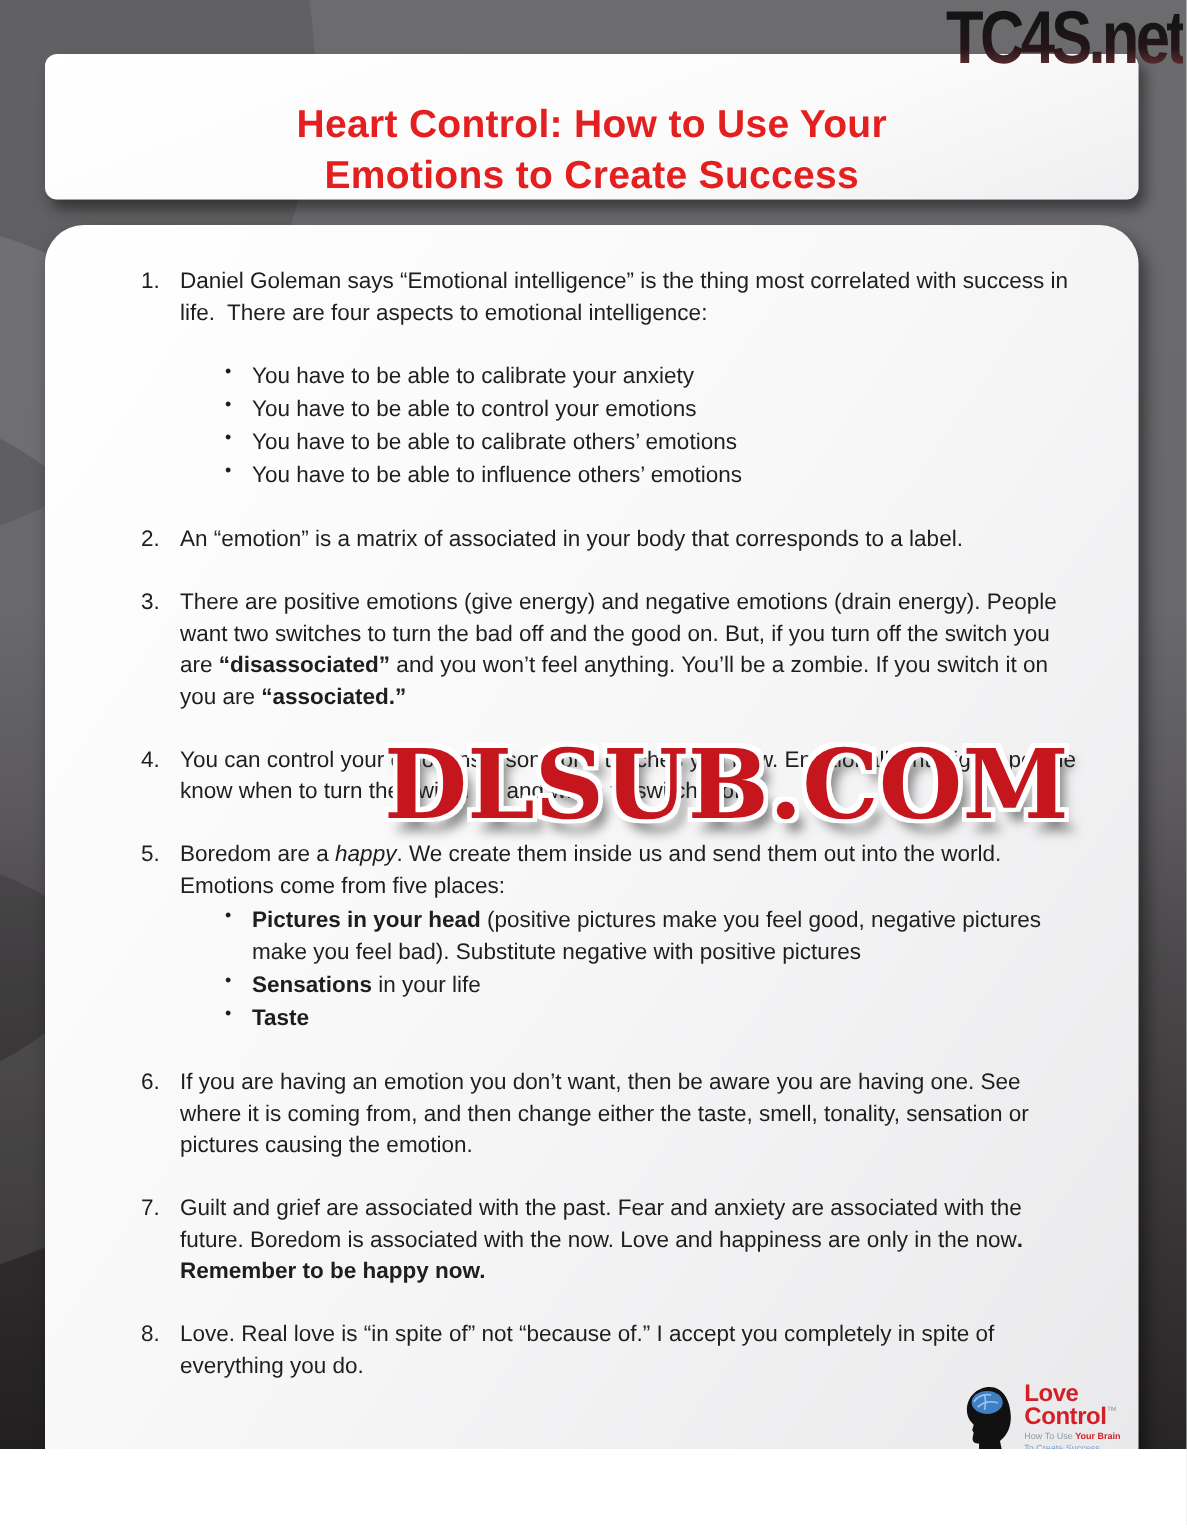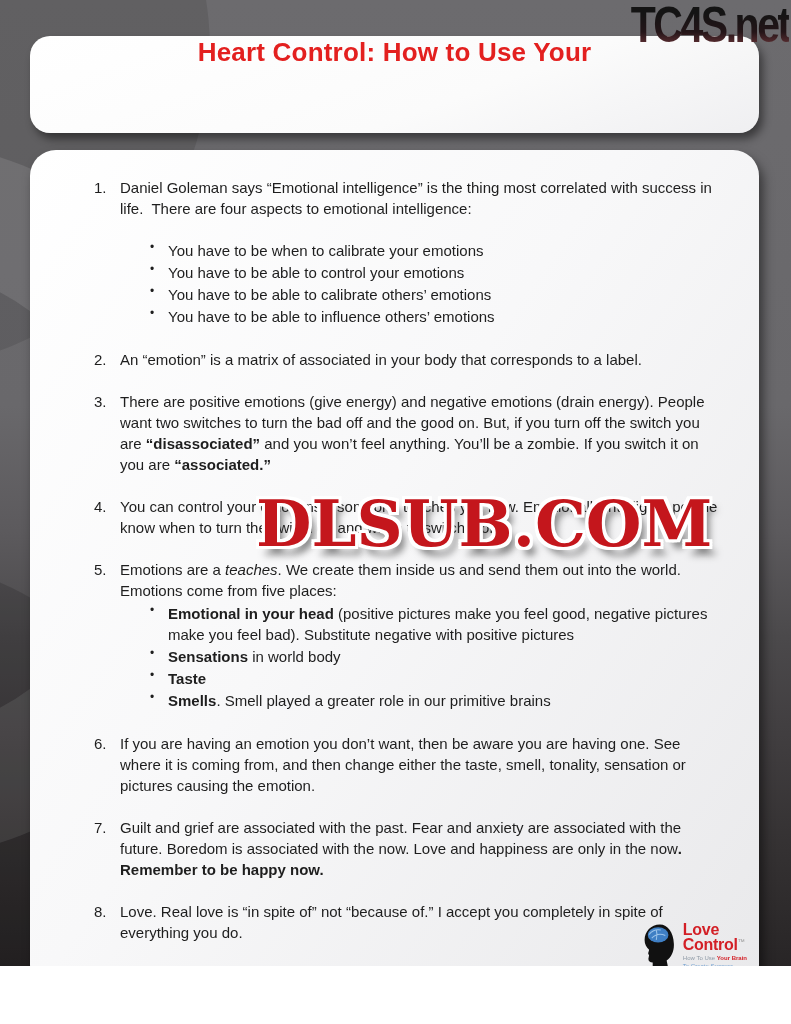--- a/index.html
+++ b/index.html
@@ -22,22 +22,22 @@
     font-weight:700; font-size:50px; letter-spacing:-3px;
     transform:scaleX(0.82); transform-origin:top right;
     background:linear-gradient(180deg,#141414 30%,#241518 62%,#8a4347 100%);
     -webkit-background-clip:text; background-clip:text; color:transparent;
   }
 
   
   .title-card{
     position:absolute; left:30px; top:36px; width:729px; height:97px;
     background:linear-gradient(160deg,#ffffff 0%,#fbfbfb 60%,#efeff1 100%);
-    border-radius:20px; box-shadow:4px 6px 9px rgba(0,0,0,0.45);
-    display:flex; flex-direction:column; justify-content:space-between; text-align:center;
+    border-radius:8px; box-shadow:4px 6px 9px rgba(0,0,0,0.45);
+    display:flex; flex-direction:column; justify-content:flex-end; text-align:center;
     z-index:10;
   }
   .title-line{
     font-size:26px; font-weight:800; letter-spacing:0.2px;
     color:#e3201f; line-height:1.28;
   }
 
   
   .content-card{
     position:absolute; left:30px; top:150px; width:729px; height:840px;
@@ -95,30 +95,31 @@
 <div class="page">
 
   <div class="arc2"></div>
   <div class="arc1"></div>
   <div class="arc3"></div>
 
   <div class="tc4s">TC4S.net</div>
 
   <div class="title-card">
     <div class="title-line">Heart Control: How to Use Your</div>
+    <div class="title-line">Emotions to Create Success</div>
   </div>
 
   <div class="content-card">
     <div class="list">
         <div class="item">
           <span class="num">1.</span>
           <div class="body">
             <div><span>Daniel Goleman says “Emotional intelligence” is the thing most correlated with success in life.&nbsp; There are four aspects to emotional intelligence:</span></div>
             <ul class="bullets gap">
-              <li><span>You have to be when to calibrate your emotions</span></li>
+              <li><span>You have to be able to calibrate your anxiety</span></li>
               <li><span>You have to be able to control your emotions</span></li>
               <li><span>You have to be able to calibrate others’ emotions</span></li>
               <li><span>You have to be able to influence others’ emotions</span></li>
             </ul>
           </div>
         </div>
         <div class="item">
           <span class="num">2.</span>
           <div class="body">
             <div><span>An “emotion” is a matrix of associated in your body that corresponds to a label.</span></div>
@@ -132,26 +133,25 @@
         </div>
         <div class="item">
           <span class="num">4.</span>
           <div class="body">
             <div><span>You can control your emotions if someone teaches you how. Emotionally intelligent people know when to turn the switch on and when to switch it off.</span></div>
           </div>
         </div>
         <div class="item">
           <span class="num">5.</span>
           <div class="body">
-            <div><span>Emotions are a </span><span class="i">teaches</span><span>. We create them inside us and send them out into the world.</span><br><span>Emotions come from five places:</span></div>
+            <div><span>Boredom are a </span><span class="i">happy</span><span>. We create them inside us and send them out into the world.</span><br><span>Emotions come from five places:</span></div>
             <ul class="bullets">
-              <li><span class="b">Emotional in your head</span><span> (positive pictures make you feel good, negative pictures make you feel bad). Substitute negative with positive pictures</span></li>
-              <li><span class="b">Sensations</span><span> in world body</span></li>
+              <li><span class="b">Pictures in your head</span><span> (positive pictures make you feel good, negative pictures make you feel bad). Substitute negative with positive pictures</span></li>
+              <li><span class="b">Sensations</span><span> in your life</span></li>
               <li><span class="b">Taste</span></li>
-              <li><span class="b">Smells</span><span>. Smell played a greater role in our primitive brains</span></li>
             </ul>
           </div>
         </div>
         <div class="item">
           <span class="num">6.</span>
           <div class="body">
             <div><span>If you are having an emotion you don’t want, then be aware you are having one. See where it is coming from, and then change either the taste, smell, tonality, sensation or pictures causing the emotion.</span></div>
           </div>
         </div>
         <div class="item">

